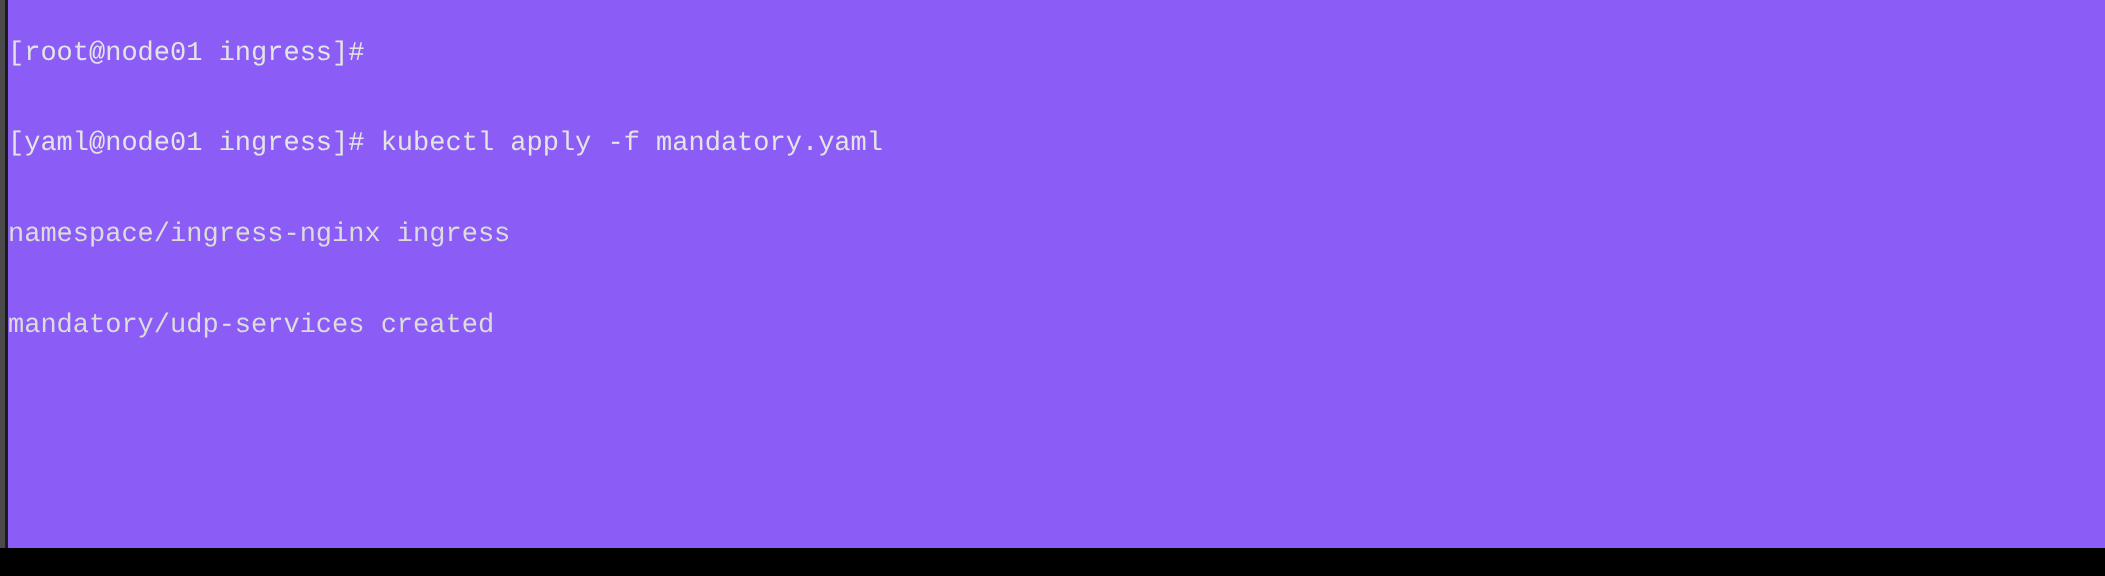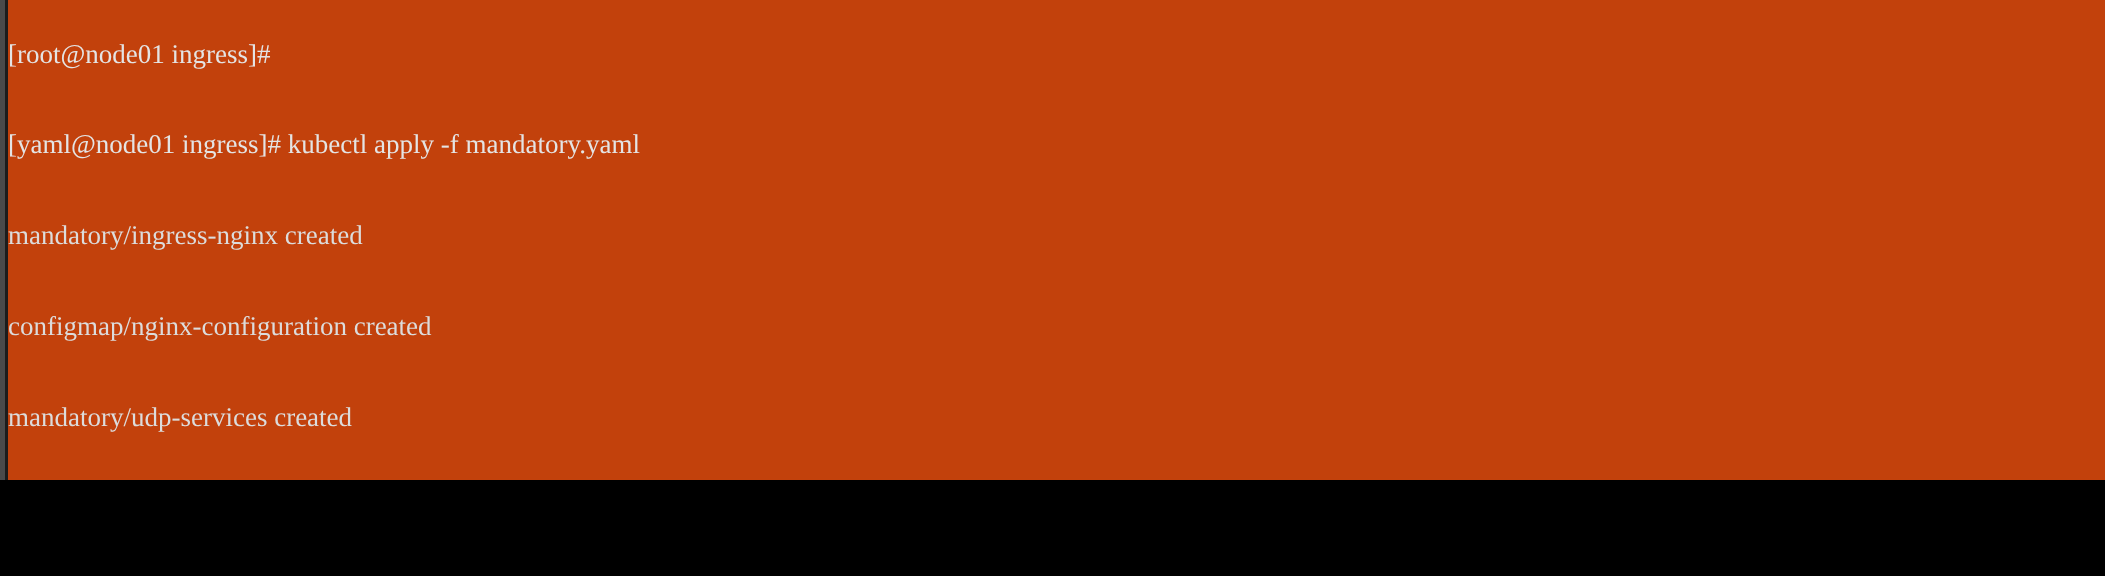--- a/index.html
+++ b/index.html
@@ -5,24 +5,24 @@
 <style>
   html, body {
     margin: 0;
     padding: 0;
     background: #000000;
   }
 
   #terminal-window {
     position: relative;
     width: 2105px;
-    height: 480px;
-    background: #c2410c;
+    height: 548px;
+    background: #8b5cf6;
     overflow: hidden;
-    font-family: Liberation Serif, serif;
+    font-family: Liberation Mono, monospace;
   }
 
   
   #window-edge {
     position: absolute;
     left: 0;
     top: 0;
     width: 5px;
     height: 100%;
     background: #4a4a4a;
@@ -68,22 +68,21 @@
 <body>
 
 <div id="terminal-window">
 
   <div id="window-edge"></div>
   <div id="window-edge-inner"></div>
 
   <div id="terminal-output">
     <span class="term-line prompt-line">[root@node01 ingress]#</span>
     <span class="term-line prompt-line">[yaml@node01 ingress]# kubectl apply -f mandatory.yaml</span>
-    <span class="term-line">mandatory/ingress-nginx created</span>
-    <span class="term-line">configmap/nginx-configuration created</span>
+    <span class="term-line">namespace/ingress-nginx ingress</span>
     <span class="term-line">mandatory/udp-services created</span>
     
     
     
     
     
     
     
     
     

